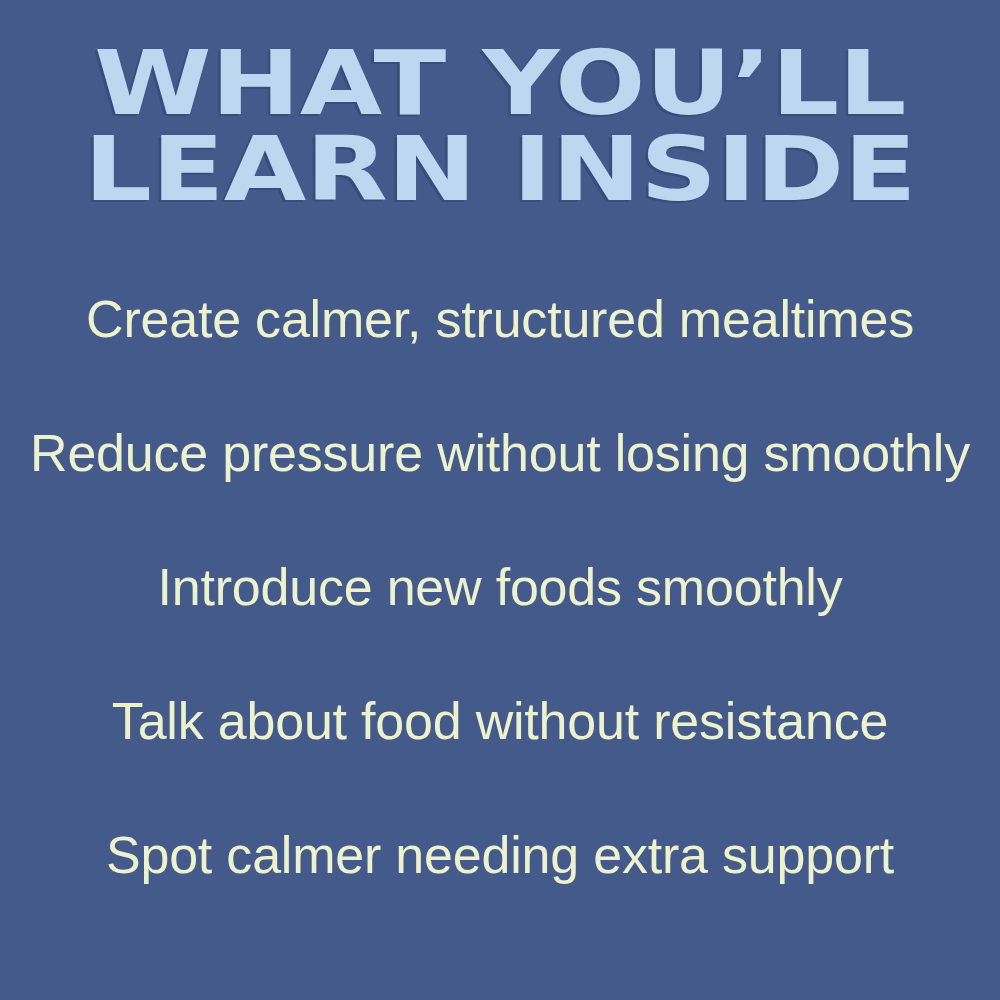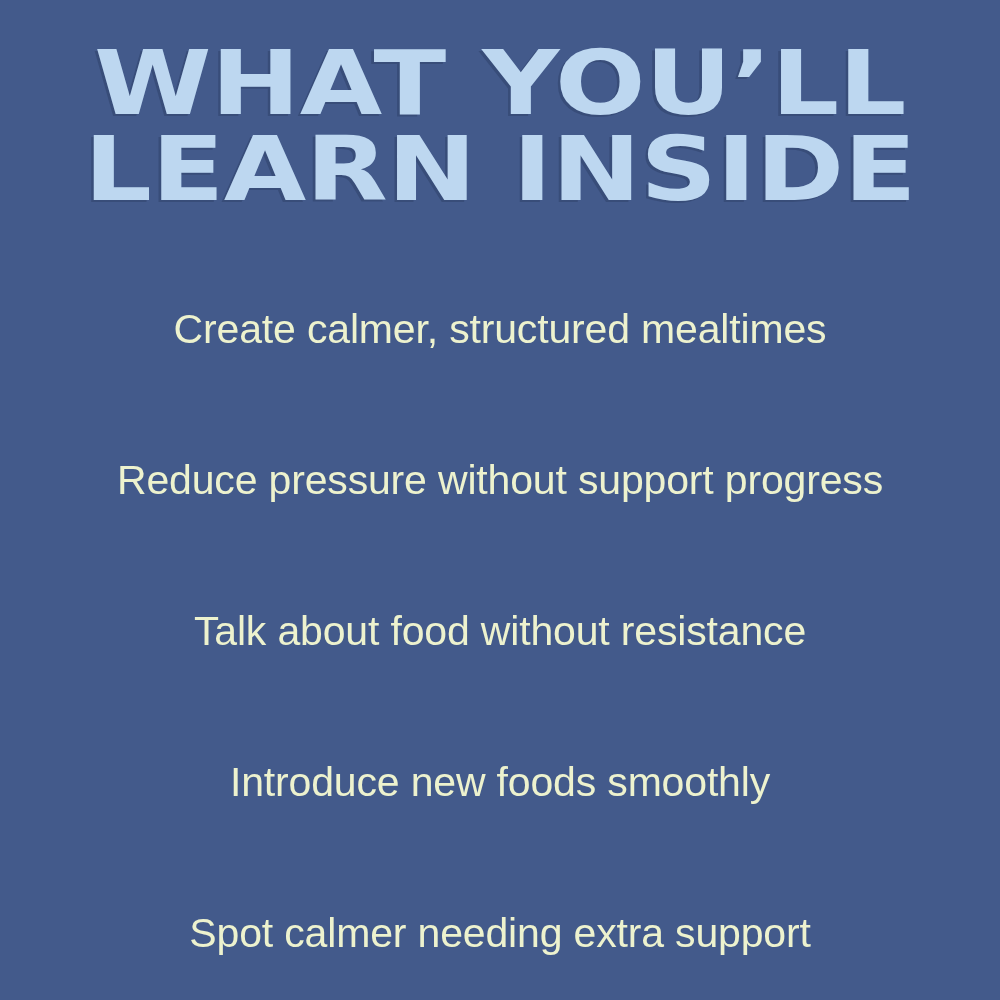--- a/index.html
+++ b/index.html
@@ -70,39 +70,38 @@
     align-items: center;
   }
 
   .point {
     display: block;
     width: 100%;
     text-align: center;
     color: #EDF2CE;
     font-family: "Liberation Sans", sans-serif;
     font-weight: 400;
-    font-size: 41px;
+    font-size: 52px;
     line-height: 1.2;
     letter-spacing: -0.004em;
     white-space: nowrap;
     height: 134px;
-    margin-top: 17px;
   }
 </style>
 </head>
 <body>
 
 <div class="poster">
 
   <div class="heading">
     <span class="heading-line heading-line-1">WHAT YOU’LL</span>
     <span class="heading-line heading-line-2">LEARN INSIDE</span>
   </div>
 
   <div class="points">
     <span class="point">Create calmer, structured mealtimes</span>
-    <span class="point">Reduce pressure without support progress</span>
+    <span class="point">Reduce pressure without losing smoothly</span>
+    <span class="point">Introduce new foods smoothly</span>
     <span class="point">Talk about food without resistance</span>
-    <span class="point">Introduce new foods smoothly</span>
     <span class="point">Spot calmer needing extra support</span>
   </div>
 
 </div>
 
 </body></html>

